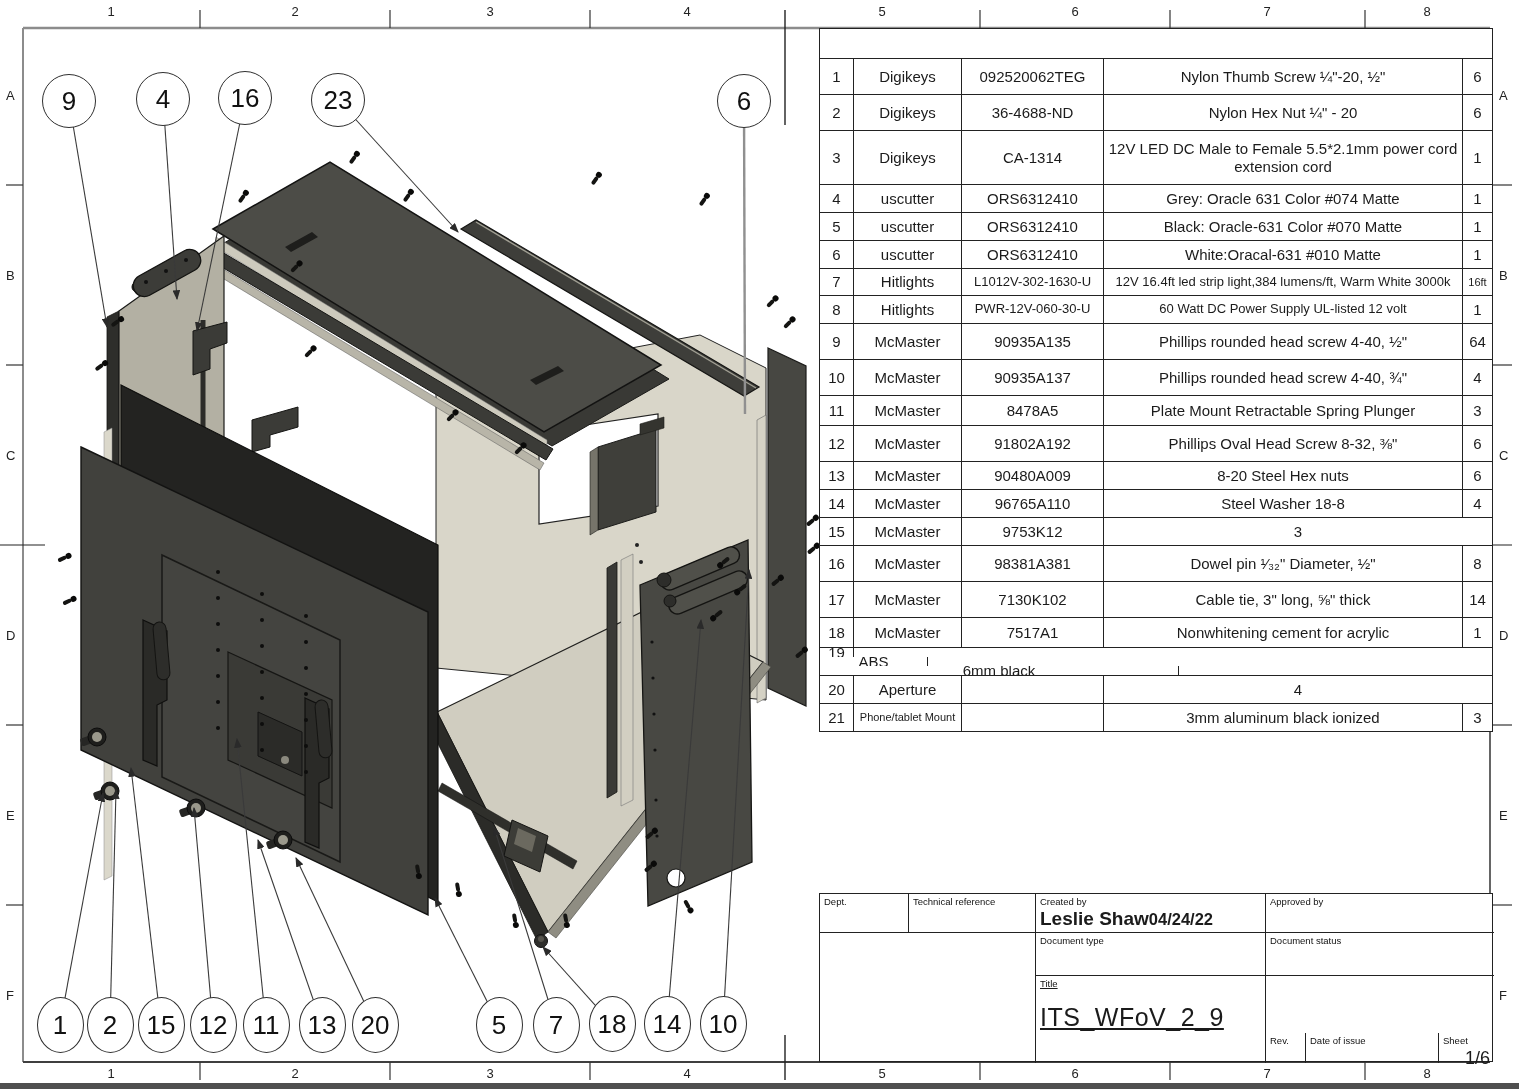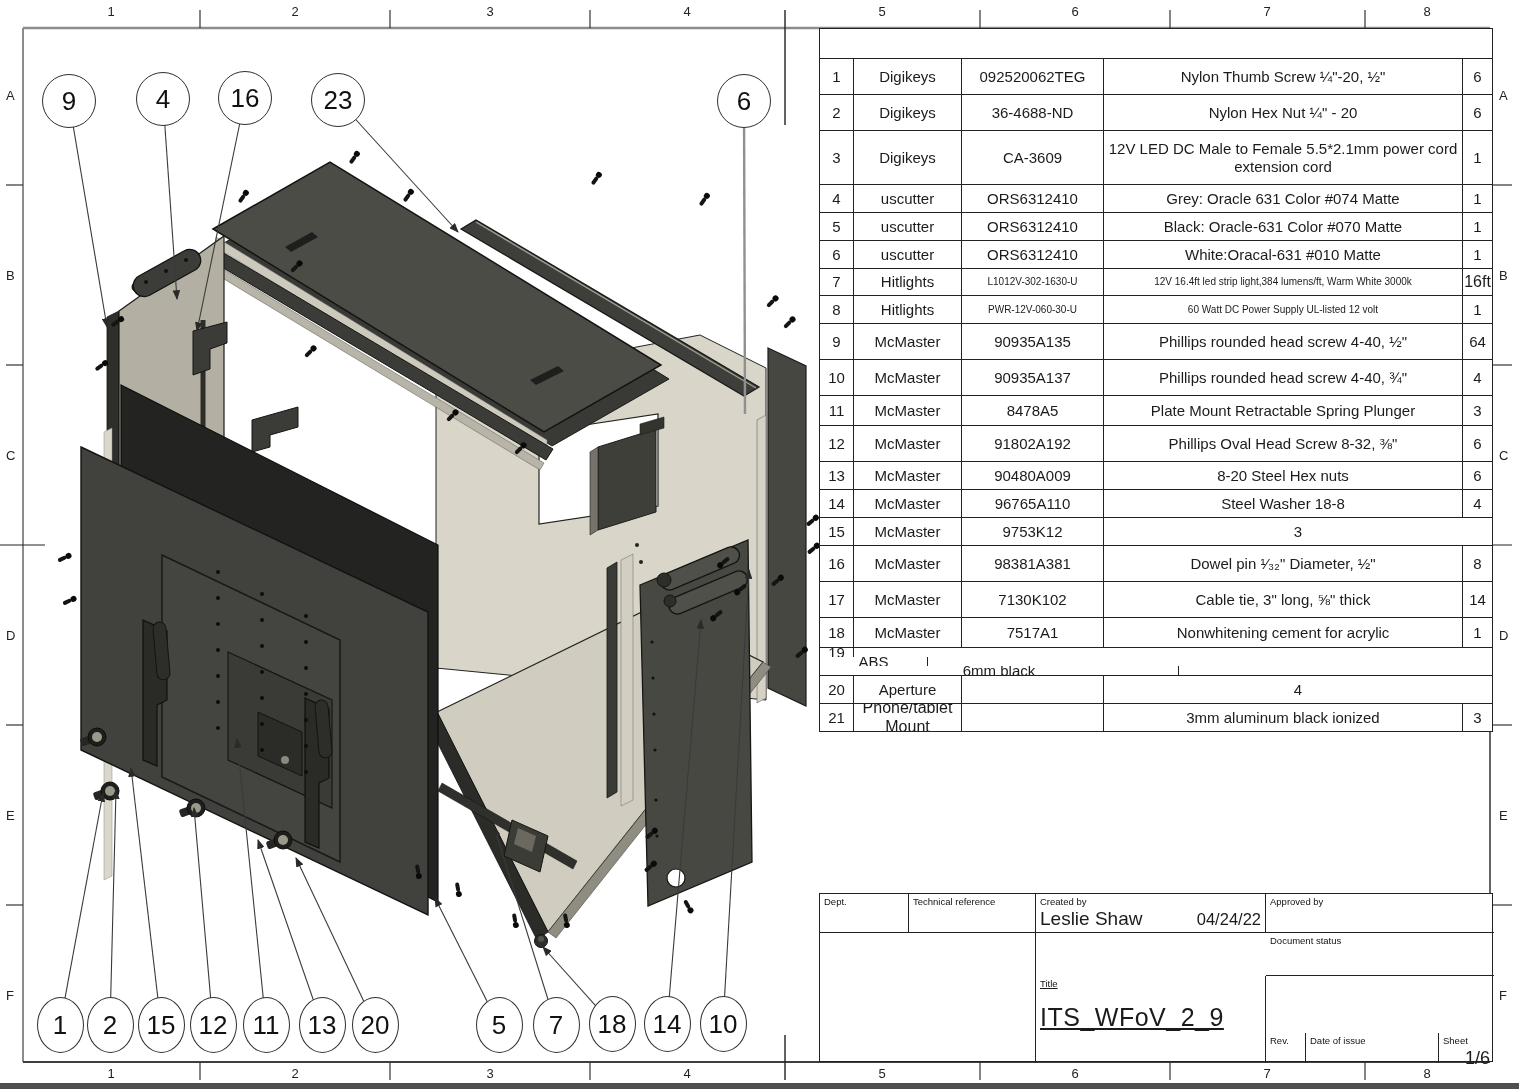--- a/index.html
+++ b/index.html
@@ -12,30 +12,30 @@
            display:flex;align-items:center;justify-content:center;font-size:26px;color:#111;box-sizing:border-box;}
   
   #bom{position:absolute;left:819px;top:28px;width:674px;z-index:4;background:#fff;
        border:1.8px solid #222;box-sizing:border-box;}
   #bom-header{height:29px;}
   .bom-row{display:flex;border-top:1.2px solid #222;box-sizing:border-box;}
   .bom-cell{border-right:1.2px solid #222;box-sizing:border-box;display:flex;align-items:center;
             justify-content:center;text-align:center;font-size:15px;line-height:1.15;padding:0 3px;overflow:hidden;}
   .bom-cell:last-child{border-right:none;}
   .c-no{width:34px;}.c-vendor{width:108px;}.c-part{width:142px;}.c-desc{width:359px;}.c-qty{flex:1;}
-  .bom-cell.sm{font-size:10px;}
-  .bom-cell.xs{font-size:16px;}
+  .bom-cell.sm{font-size:13px;}
+  .bom-cell.xs{font-size:11px;}
   
   #titleblock{position:absolute;left:819px;top:893px;width:674px;height:169px;z-index:4;background:#fff;
               border:1.8px solid #222;box-sizing:border-box;}
   .tb-cell{position:absolute;box-sizing:border-box;padding:2px 4px;}
   .tb-label{font-size:9.5px;color:#111;}
   .tb-br{border-right:1.2px solid #222;}
   .tb-bb{border-bottom:1.2px solid #222;}
-  .tb-name{font-size:19px;margin-top:1px;display:flex;justify-content:space-between;align-items:baseline;}
+  .tb-name{font-size:19px;margin-top:1px;display:flex;justify-content:flex-start;align-items:baseline;font-weight:bold;}
   .tb-date{font-size:16.5px;}
   .tb-title{font-size:25px;margin-top:14px;letter-spacing:0.5px;}
   .tb-sheet-val{font-size:18px;text-align:right;margin-top:2px;}
 </style>
 </head>
 <body>
 
 <div id="page">
 
   <svg id="drawing-svg" width="1519" height="1089" viewBox="0 0 1519 1089">
@@ -379,21 +379,21 @@
         <div class="bom-row" style="height: 36px;">
           <div class="bom-cell c-no">2</div>
           <div class="bom-cell c-vendor">Digikeys</div>
           <div class="bom-cell c-part">36-4688-ND</div>
           <div class="bom-cell c-desc">Nylon Hex Nut ¼" - 20</div>
           <div class="bom-cell c-qty">6</div>
         </div>
         <div class="bom-row" style="height: 54px;">
           <div class="bom-cell c-no">3</div>
           <div class="bom-cell c-vendor">Digikeys</div>
-          <div class="bom-cell c-part">CA-3609</div>
+          <div class="bom-cell c-part">CA-1314</div>
           <div class="bom-cell c-desc">12V LED DC Male to Female 5.5*2.1mm power cord extension cord</div>
           <div class="bom-cell c-qty">1</div>
         </div>
         <div class="bom-row" style="height: 28px;">
           <div class="bom-cell c-no">4</div>
           <div class="bom-cell c-vendor">uscutter</div>
           <div class="bom-cell c-part">ORS6312410</div>
           <div class="bom-cell c-desc">Grey: Oracle 631 Color #074 Matte</div>
           <div class="bom-cell c-qty">1</div>
         </div>
@@ -528,20 +528,23 @@
       <div class="tb-label">Created by</div>
       <div class="tb-name">
         <span>Leslie Shaw</span>
         <span class="tb-date">04/24/22</span>
       </div>
     </div>
     <div class="tb-cell tb-bb" style="left:446px;top:0;width:228px;height:39px;">
       <div class="tb-label">Approved by</div>
     </div>
     <div class="tb-cell tb-br" style="left:0;top:39px;width:216px;height:130px;"></div>
+    <div class="tb-cell tb-br tb-bb" style="left:216px;top:39px;width:230px;height:43px;">
+      <div class="tb-label">Document type</div>
+    </div>
     <div class="tb-cell tb-bb" style="left:446px;top:39px;width:228px;height:43px;">
       <div class="tb-label">Document status</div>
     </div>
     <div class="tb-cell tb-br" style="left:216px;top:82px;width:230px;height:87px;text-decoration:underline;">
       <div class="tb-label">Title</div>
       <div class="tb-title">ITS_WFoV_2_9</div>
     </div>
     <div class="tb-cell tb-br" style="left:446px;top:139px;width:40px;height:30px;">
       <div class="tb-label">Rev.</div>
     </div>

